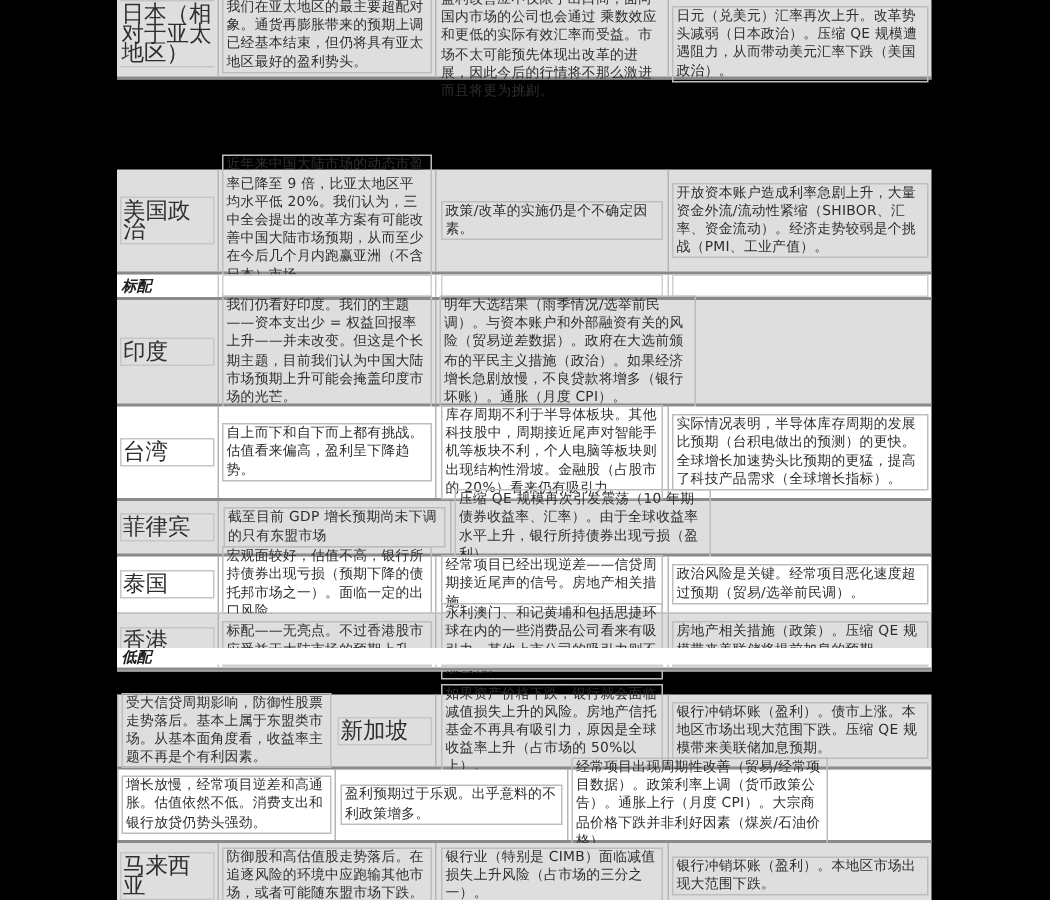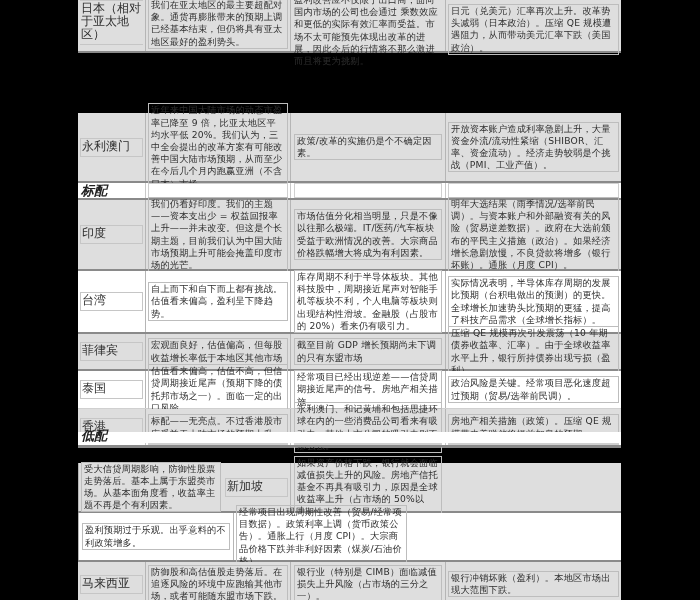--- a/index.html
+++ b/index.html
@@ -10,22 +10,22 @@
          border-bottom:2px solid #8a8a8a; }
   .row.gray { background:#dedede; }
   .row.white { background:#fff; }
   .cell { box-sizing:border-box; display:flex; align-items:center; position:relative; }
   .c1 { width:67px; padding:0 2px; }
   .c2 { width:145px; border-left:1px solid #b5b5b5; padding:0 2px; }
   .c3 { width:155px; border-left:1px solid #b5b5b5; padding:0 3px; }
   .c4 { width:176px; border-left:1px solid #b5b5b5; padding:0 2px; }
   .txt { font-size:9.2px; line-height:12.2px; color:#2e2e2e; letter-spacing:0.2px; word-break:break-all; }
   .boxed { border:1px solid #bdbdbd; padding:0 2px; width:100%; box-sizing:border-box; }
-  .label { font-size:12px; line-height:13px; color:#2e2e2e; width:100%; border:1px solid #c6c6c6; padding:2px 1px; box-sizing:border-box; background:inherit;font-family:Liberation Mono, monospace; }
-  .hdr .label-h { font-size:13px; font-weight:bold; font-style:italic; color:#222; padding-left:1px; }
+  .label { font-size:15px; line-height:13px; color:#2e2e2e; width:100%; border:1px solid #c6c6c6; padding:2px 1px; box-sizing:border-box; background:inherit; }
+  .hdr .label-h { font-size:10px; font-weight:bold; font-style:italic; color:#222; padding-left:1px; }
   .hdr .c2, .hdr .c3, .hdr .c4 { border-left:1px solid #c9c9c9; }
   .hdr .slot { width:100%; height:100%; border:1px solid #d0d0d0; box-sizing:border-box; }
 </style>
 </head>
 <body>
 
 <div class="table">
 
   <div class="row gray" style="top:-6px;height:59px;">
     <div class="cell c1">
@@ -37,21 +37,21 @@
     <div class="cell c3" style="align-items:flex-start;padding-top:0;">
         <div class="txt">盈利改善应不仅限于出口商，面向国内市场的公司也会通过 乘数效应和更低的实际有效汇率而受益。市场不太可能预先体现出改革的进展，因此今后的行情将不那么激进而且将更为挑剔。</div>
       </div>
     <div class="cell c4" style="align-items:flex-start;padding-top:10px;">
         <div class="txt boxed">日元（兑美元）汇率再次上升。改革势头减弱（日本政治）。压缩 QE 规模遭遇阻力，从而带动美元汇率下跌（美国政治）。</div>
       </div>
   </div>
 
   <div class="row gray" style="top:113px;height:70px;">
     <div class="cell c1">
-        <div class="label">永利澳门</div>
+        <div class="label">美国政治</div>
       </div>
     <div class="cell c2">
         <div class="txt boxed">近年来中国大陆市场的动态市盈率已降至 9 倍，比亚太地区平均水平低 20%。我们认为，三中全会提出的改革方案有可能改善中国大陆市场预期，从而至少在今后几个月内跑赢亚洲（不含日本）市场。</div>
       </div>
     <div class="cell c3">
         <div class="txt boxed">政策/改革的实施仍是个不确定因素。</div>
       </div>
     <div class="cell c4">
         <div class="txt boxed">开放资本账户造成利率急剧上升，大量资金外流/流动性紧缩（SHIBOR、汇率、资金流动）。经济走势较弱是个挑战（PMI、工业产值）。</div>
       </div>
@@ -72,23 +72,20 @@
       </div>
   </div>
 
   <div class="row gray" style="top:200px;height:71px;">
     <div class="cell c1">
         <div class="label">印度</div>
       </div>
     <div class="cell c2">
         <div class="txt boxed">我们仍看好印度。我们的主题——资本支出少 = 权益回报率上升——并未改变。但这是个长期主题，目前我们认为中国大陆市场预期上升可能会掩盖印度市场的光芒。</div>
       </div>
-    <div class="cell c3">
-        <div class="txt boxed">市场估值分化相当明显，只是不像以往那么极端。IT/医药/汽车板块受益于欧洲情况的改善。大宗商品价格跌幅增大将成为有利因素。</div>
-      </div>
     <div class="cell c4">
         <div class="txt boxed">明年大选结果（雨季情况/选举前民调）。与资本账户和外部融资有关的风险（贸易逆差数据）。政府在大选前颁布的平民主义措施（政治）。如果经济增长急剧放慢，不良贷款将增多（银行坏账）。通胀（月度 CPI）。</div>
       </div>
   </div>
 
   <div class="row white" style="top:271px;height:63px;">
     <div class="cell c1">
         <div class="label">台湾</div>
       </div>
     <div class="cell c2">
@@ -99,37 +96,34 @@
       </div>
     <div class="cell c4">
         <div class="txt boxed">实际情况表明，半导体库存周期的发展比预期（台积电做出的预测）的更快。全球增长加速势头比预期的更猛，提高了科技产品需求（全球增长指标）。</div>
       </div>
   </div>
 
   <div class="row gray" style="top:334px;height:37px;">
     <div class="cell c1">
         <div class="label">菲律宾</div>
       </div>
-    <div class="cell c2">
-        <div class="txt boxed">宏观面良好，估值偏高，但每股收益增长率低于本地区其他市场</div>
-      </div>
     <div class="cell c3">
         <div class="txt boxed">截至目前 GDP 增长预期尚未下调的只有东盟市场</div>
       </div>
     <div class="cell c4">
         <div class="txt boxed">压缩 QE 规模再次引发震荡（10 年期债券收益率、汇率）。由于全球收益率水平上升，银行所持债券出现亏损（盈利）。</div>
       </div>
   </div>
 
   <div class="row white" style="top:371px;height:38px;border-bottom:1px solid #d0d0d0;">
     <div class="cell c1">
         <div class="label">泰国</div>
       </div>
     <div class="cell c2">
-        <div class="txt boxed">估值看来偏高，估值不高，但信贷周期接近尾声（预期下降的债托邦市场之一）。面临一定的出口风险。</div>
+        <div class="txt boxed">宏观面较好，估值不高，银行所持债券出现亏损（预期下降的债托邦市场之一）。面临一定的出口风险。</div>
       </div>
     <div class="cell c3">
         <div class="txt boxed">经常项目已经出现逆差——信贷周期接近尾声的信号。房地产相关措施。</div>
       </div>
     <div class="cell c4">
         <div class="txt boxed">政治风险是关键。经常项目恶化速度超过预期（贸易/选举前民调）。</div>
       </div>
   </div>
 
   <div class="row gray" style="top:409px;height:39px;">
@@ -165,23 +159,29 @@
   <div class="row gray" style="top:463px;height:50px;">
     <div class="cell c2">
         <div class="txt boxed">受大信贷周期影响，防御性股票走势落后。基本上属于东盟类市场。从基本面角度看，收益率主题不再是个有利因素。</div>
       </div>
     <div class="cell c1">
         <div class="label">新加坡</div>
       </div>
     <div class="cell c3">
         <div class="txt boxed">如果资产价格下跌，银行就会面临减值损失上升的风险。房地产信托基金不再具有吸引力，原因是全球收益率上升（占市场的 50%以上）。</div>
       </div>
+    <div class="cell c4">
+        <div class="txt boxed">银行冲销坏账（盈利）。债市上涨。本地区市场出现大范围下跌。压缩 QE 规模带来美联储加息预期。</div>
+      </div>
   </div>
 
   <div class="row white" style="top:513px;height:49px;">
+    <div class="cell c2">
+        <div class="txt boxed">增长放慢，经常项目逆差和高通胀。估值依然不低。消费支出和银行放贷仍势头强劲。</div>
+      </div>
     <div class="cell c3">
         <div class="txt boxed">盈利预期过于乐观。出乎意料的不利政策增多。</div>
       </div>
     <div class="cell c4">
         <div class="txt boxed">经常项目出现周期性改善（贸易/经常项目数据）。政策利率上调（货币政策公告）。通胀上行（月度 CPI）。大宗商品价格下跌并非利好因素（煤炭/石油价格）。</div>
       </div>
   </div>
 
   <div class="row gray" style="top:562px;height:46px;">
     <div class="cell c1">

